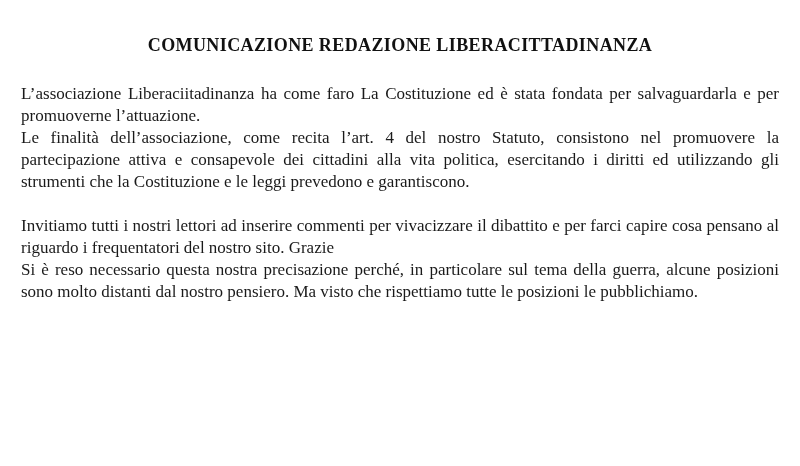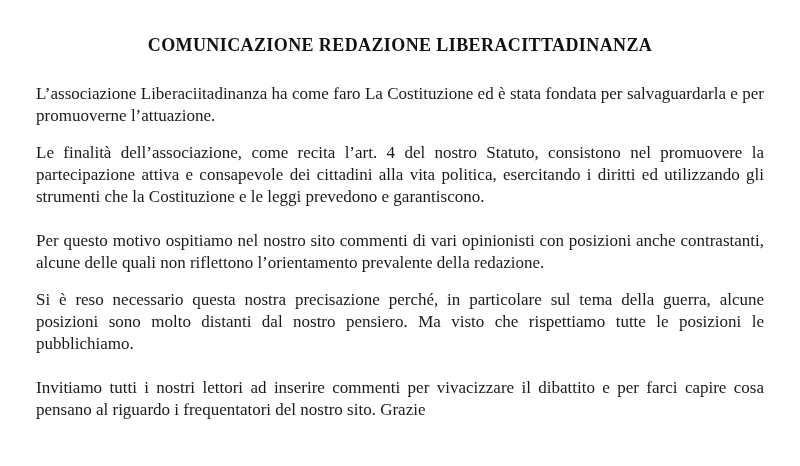--- a/index.html
+++ b/index.html
@@ -24,40 +24,39 @@
   .doc-title {
     margin: 0 0 27px 0;
     font-size: 18px;
     line-height: 22px;
     font-weight: 700;
     text-align: center;
     letter-spacing: 0.4px;
     color: #111111;
   }
   .para {
-    margin: 15px;
+    margin: 0;
     font-size: 17px;
     line-height: 22px;
     text-align: justify;
   }
   .gap-before {
     margin-top: 22px;
   }
 </style>
 </head>
 <body>
 
 <div class="page">
 
   <h1 class="doc-title">COMUNICAZIONE REDAZIONE LIBERACITTADINANZA</h1>
 
   <p class="para">L’associazione Liberaciitadinanza ha come faro La Costituzione ed è stata fondata per salvaguardarla e per promuoverne l’attuazione.</p>
 
   <p class="para">Le finalità dell’associazione, come recita l’art. 4 del nostro Statuto, consistono nel promuovere la partecipazione attiva e consapevole dei cittadini alla vita politica, esercitando i diritti ed utilizzando gli strumenti che la Costituzione e le leggi prevedono e garantiscono.</p>
 
 
-  <p class="para gap-before">Per questo motivo ospitiamo nel nostro sito commenti di vari opinionisti con posizioni anche contrastanti, alcune delle quali  non riflettono l’orientamento prevalente della redazione.</p>
+
+  <p class="para gap-before">Invitiamo tutti i nostri lettori ad inserire commenti per vivacizzare il dibattito e per farci capire cosa pensano al riguardo i frequentatori del nostro sito. Grazie</p>
 
   <p class="para">Si è reso necessario questa nostra precisazione perché, in particolare sul tema della guerra, alcune posizioni sono  molto distanti dal nostro pensiero. Ma visto che rispettiamo tutte le posizioni le pubblichiamo.</p>
-
-  <p class="para gap-before">Invitiamo tutti i nostri lettori ad inserire commenti per vivacizzare il dibattito e per farci capire cosa pensano al riguardo i frequentatori del nostro sito. Grazie</p>
 
 </div>
 
 </body></html>

